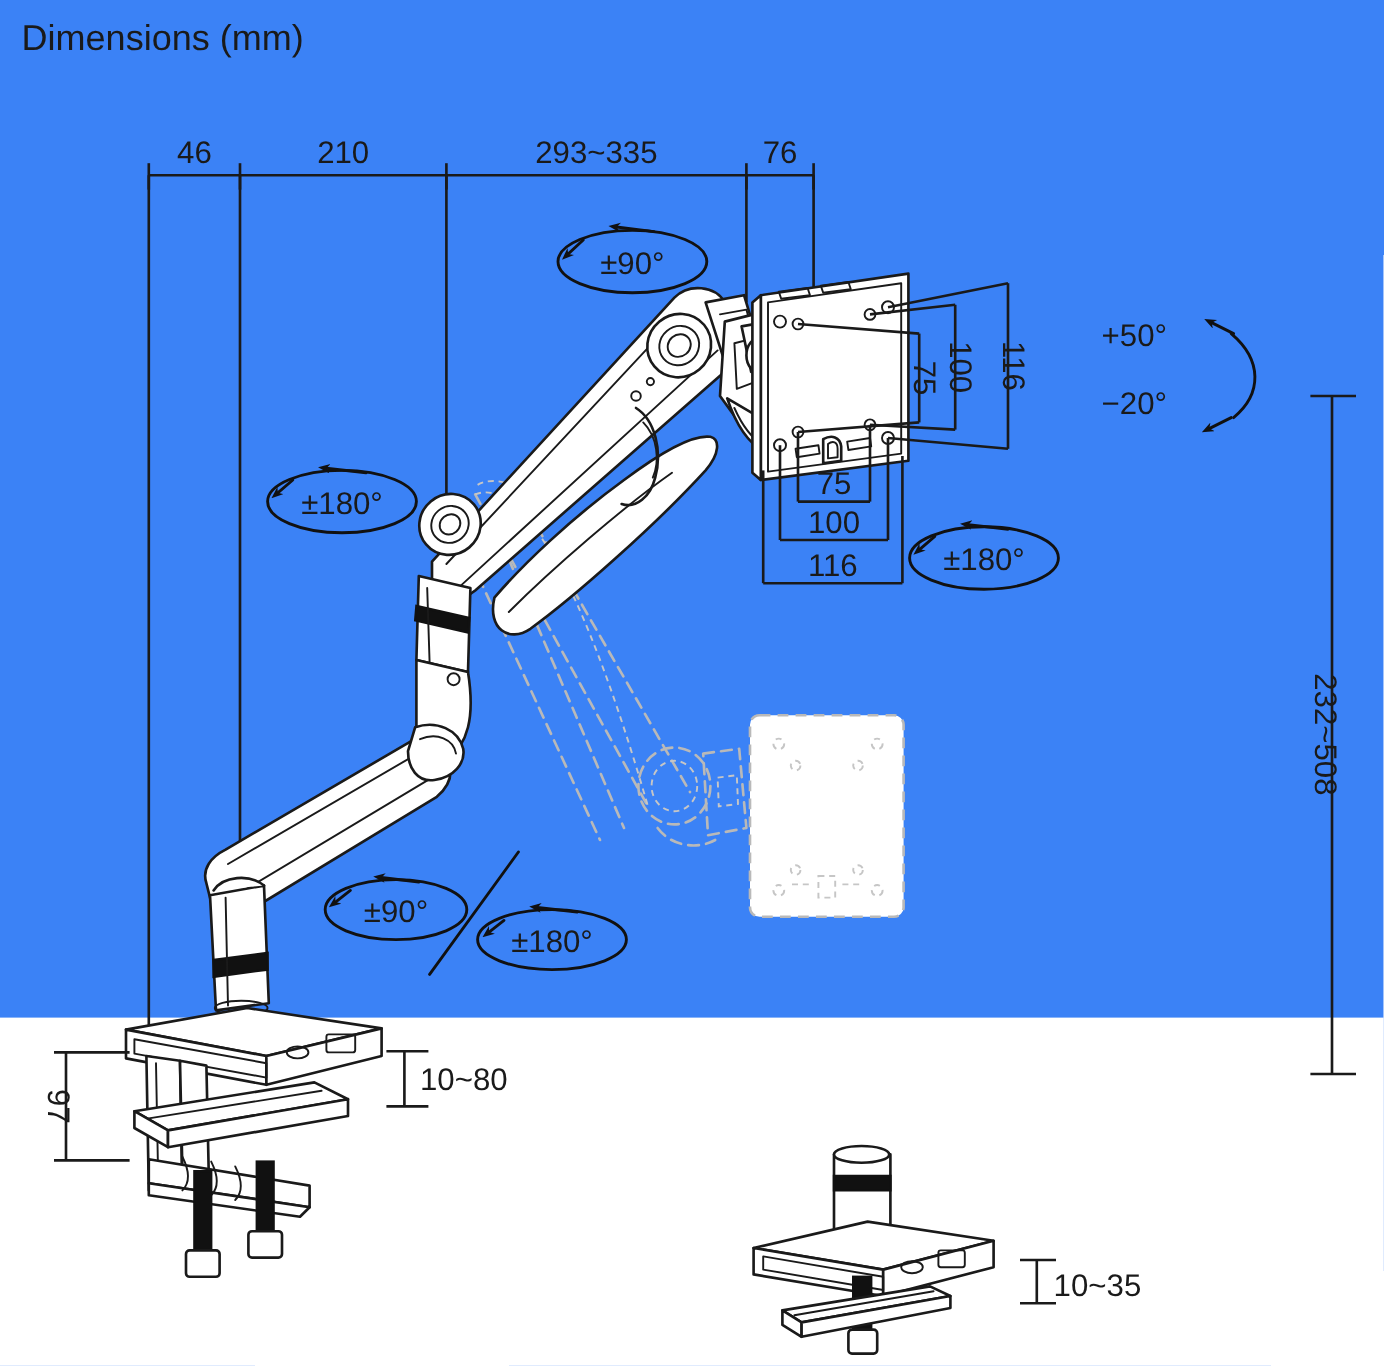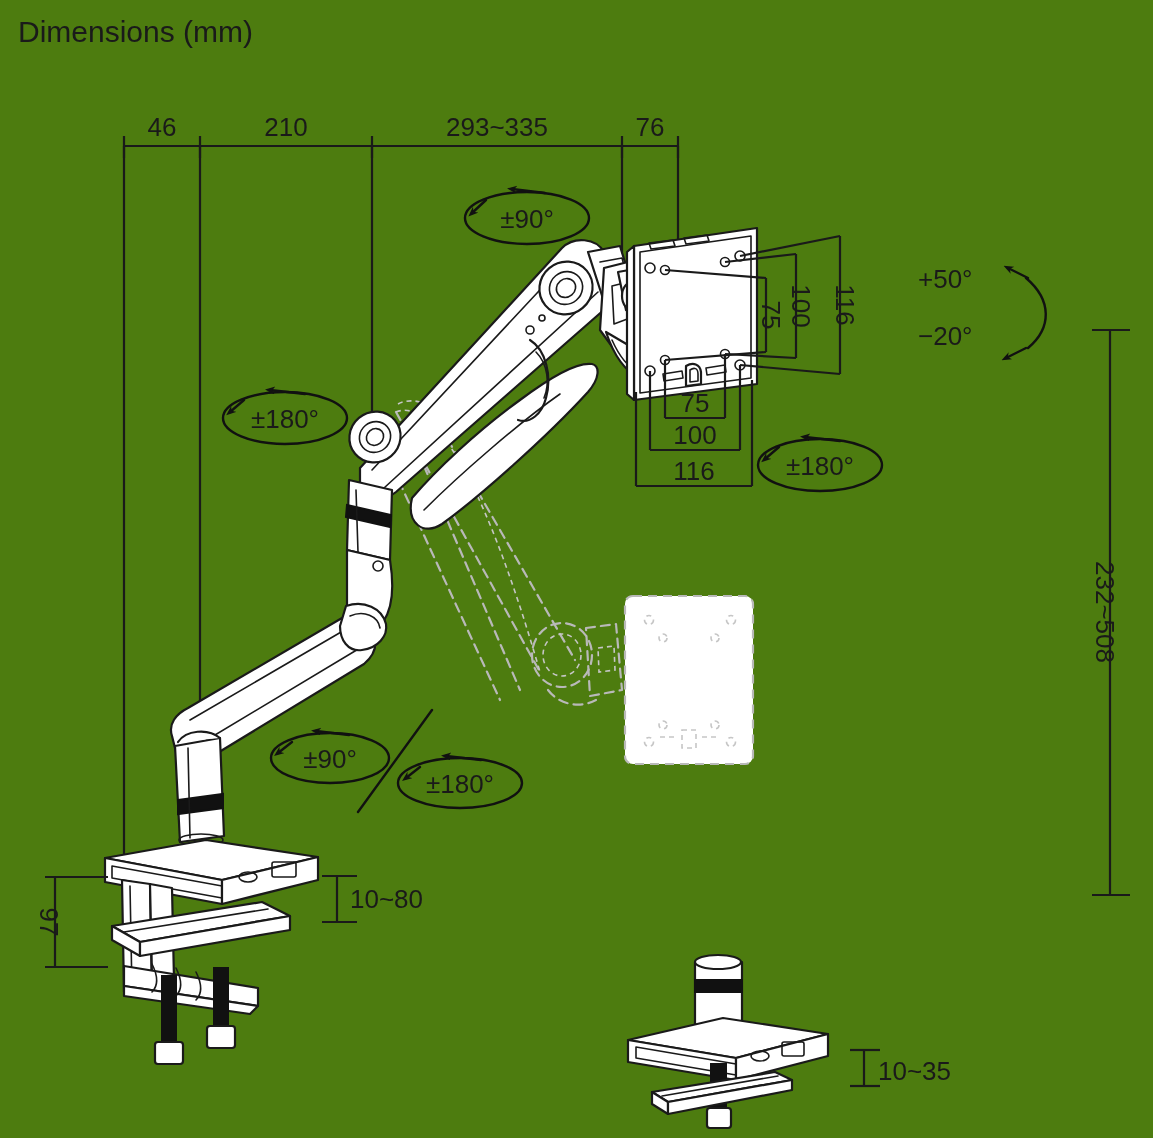--- a/index.html
+++ b/index.html
@@ -1,17 +1,17 @@
 <!DOCTYPE html>
 <html><head>
 <meta charset="utf-8">
 <style>
   html,body{margin:0;padding:0;background:#ffffff;}
   body{width:1153px;height:1138px;font-family:"Liberation Sans",sans-serif;color:#1a1a1a;overflow:hidden;}
-  #stage{position:relative;width:1153px;height:1138px;background:#4d7c0f;}
+  #stage{position:relative;width:1153px;height:848px;background:#3b82f6;}
   svg{display:block;}
   .dim{stroke:#1a1a1a;stroke-width:2.2;fill:none;stroke-linecap:butt;}
   .part{stroke:#1a1a1a;stroke-width:2.2;fill:#ffffff;stroke-linejoin:round;stroke-linecap:round;}
   .partT{stroke:#1a1a1a;stroke-width:2.2;fill:none;stroke-linejoin:round;stroke-linecap:round;}
   .thin{stroke:#1a1a1a;stroke-width:1.6;fill:none;stroke-linejoin:round;stroke-linecap:round;}
   .dark{fill:#111;stroke:#111;stroke-width:2;}
   .ghost{stroke:#b9b9b9;stroke-width:2.2;fill:none;stroke-dasharray:9 6;stroke-linejoin:round;stroke-linecap:round;}
   .ghostfine{stroke:#c6c6c6;stroke-width:1.6;fill:none;stroke-dasharray:5 4;}
   .ghostfill{stroke:#b9b9b9;stroke-width:2.2;fill:#ffffff;stroke-dasharray:9 6;}
   .arrowline{stroke:#111;stroke-width:2.4;fill:none;stroke-linecap:round;}

